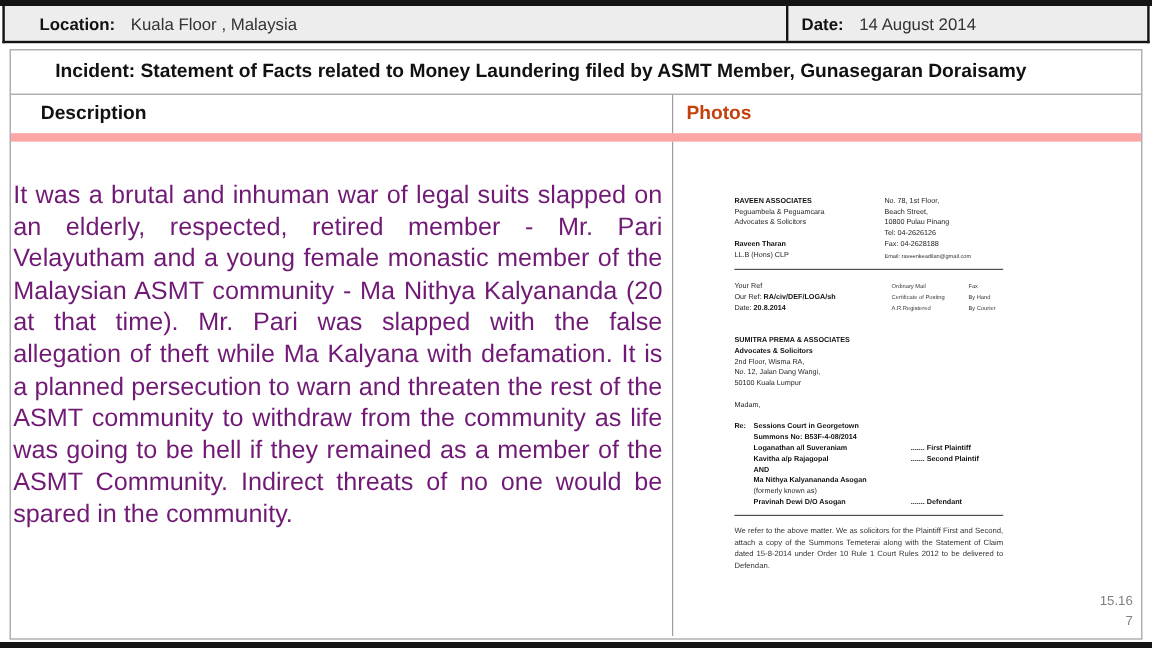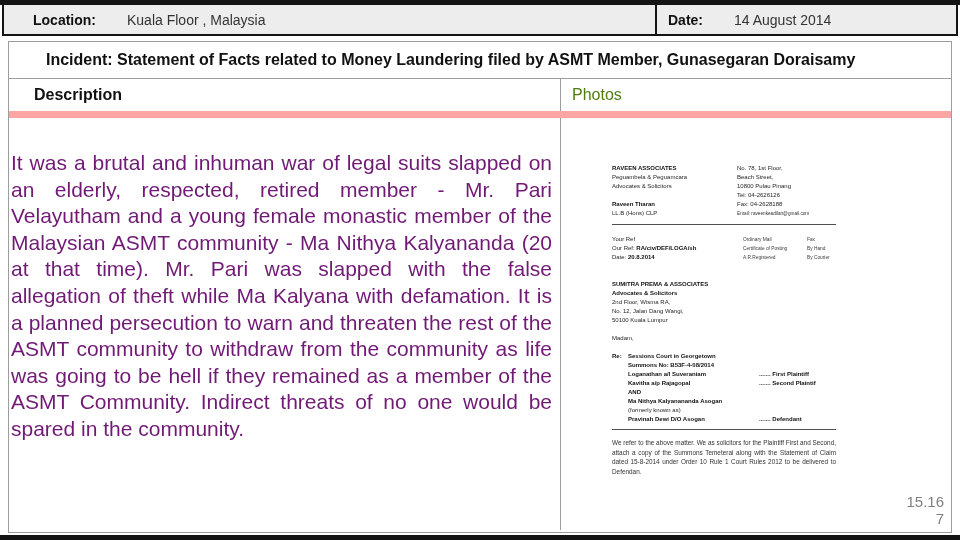--- a/index.html
+++ b/index.html
@@ -21,21 +21,21 @@
   
   .meta-bar {
     position: absolute; left: 2px; top: 5px;
     width: 956px; height: 31px;
     background: #ededed;
     border-left: 2px solid #141414;
     border-right: 2px solid #141414;
     border-bottom: 2px solid #141414;
     display: flex;
   }
-  .meta-cell { display: flex; align-items: center; font-size: 14px; gap: 18px; }
+  .meta-cell { display: flex; align-items: center; font-size: 14px; }
   .meta-location { width: 653px; border-right: 2px solid #141414; padding-left: 29px; }
   .meta-date { flex: 1; padding-left: 11px; }
   .meta-label { font-weight: bold; color: #111111; margin-right: 13px; }
   .meta-value { color: #333333; }
 
   
   .main-table {
     position: absolute; left: 8px; top: 41px;
     width: 944px; height: 492px;
     border: 1px solid #9d9d9d;
@@ -49,21 +49,21 @@
   .title-text { font-size: 16px; font-weight: bold; color: #111111; white-space: nowrap; margin-left: 12px; }
 
   .header-row { height: 39px; border-bottom: 7px solid #fca5a5; display: flex; }
   .desc-header {
     width: 552px; border-right: 1px solid #9d9d9d;
     display: flex; align-items: center; padding-left: 25px;
     font-size: 16px; font-weight: bold; color: #111111;
   }
   .photos-header {
     flex: 1; display: flex; align-items: center; padding-left: 11px;
-    font-size: 16px; font-weight: normal; color: #4d7c0f; text-align: center;
+    font-size: 16px; font-weight: bold; color: #c2410c; text-align: center;
   }
 
   .body-row { display: flex; height: 412px; }
   .desc-cell { width: 552px; border-right: 1px solid #9d9d9d; padding: 32px 8px 0 2px; }
   .desc-text {
     font-size: 21px; line-height: 26.6px;
     color: #701a75; text-align: justify;
   }
   .photos-cell { flex: 1; position: relative; }
 
@@ -92,21 +92,21 @@
   .re-line { display: flex; }
   .re-name { width: 131px; }
   .letter-body {
     font-size: 6.4px; line-height: 9.6px;
     color: #333333; text-align: justify;
   }
 
   
   .page-footer {
     position: absolute; right: 7px; bottom: 3px;
-    text-align: right; font-size: 15px; line-height: 17px; color: #7f7f7f;
+    text-align: right; font-size: 11px; line-height: 17px; color: #7f7f7f;
   }
 </style>
 </head>
 <body>
 
 <div class="slide">
 
   <div class="top-strip"></div>
 
   <div class="meta-bar">

